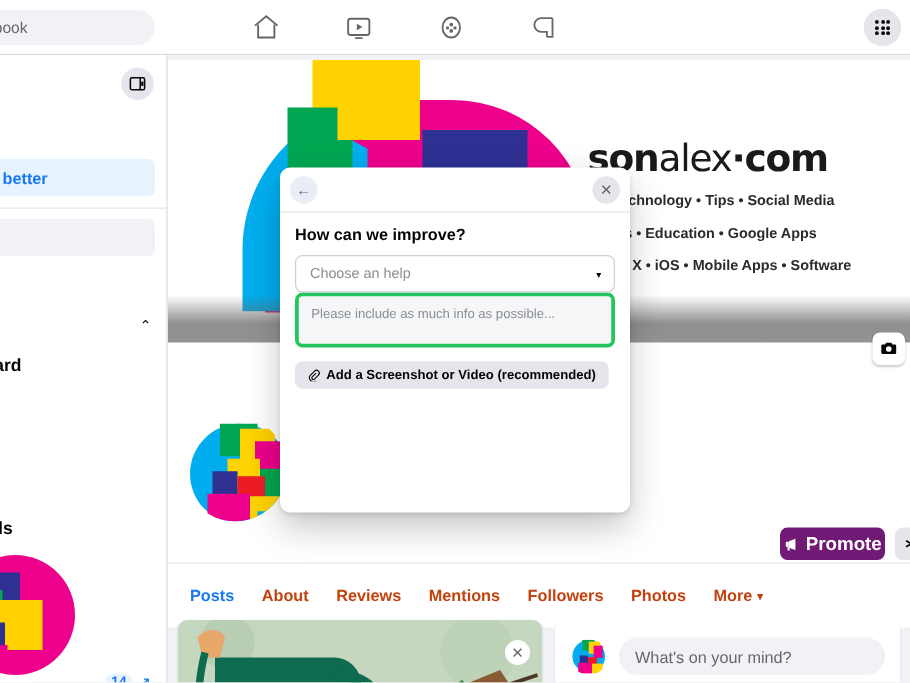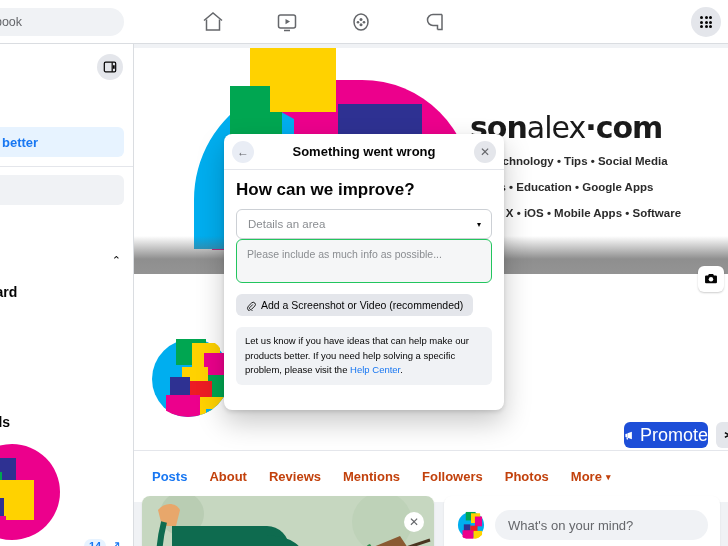--- a/index.html
+++ b/index.html
@@ -109,22 +109,22 @@
     box-shadow: 0 1px 2px rgba(0,0,0,.2); cursor: pointer; z-index: 5;
   }
 
   .profile-header { position: absolute; left: 0; top: 230px; width: 594px; height: 176px; background: #ffffff; }
   .avatar-big {
     position: absolute; left: 8px; top: 55px; width: 92px; height: 92px; border-radius: 50%;
     border: 4px solid #ffffff; overflow: hidden; background: #fff;
   }
   .promote-btn {
     position: absolute; left: 490px; top: 148px; width: 84px; height: 26px;
-    background: #1d4ed8; border-radius: 6px; color: #ffffff;
-    font-size: 18px; font-weight: 400;
+    background: #701a75; border-radius: 6px; color: #ffffff;
+    font-size: 15px; font-weight: 700;
     display: flex; align-items: center; justify-content: center; gap: 5px; cursor: pointer;
   }
   .more-btn {
     position: absolute; left: 582px; top: 148px; width: 26px; height: 26px;
     background: #e4e6eb; border-radius: 6px;
     display: flex; align-items: center; justify-content: center; cursor: pointer;
   }
 
   .tabbar {
     position: absolute; left: 0; top: 406px; width: 594px; height: 52px;
@@ -186,36 +186,36 @@
     display: flex; align-items: center; justify-content: center;
     font-size: 12px; color: #65676b; cursor: pointer;
   }
   .dlg-close {
     position: absolute; right: 8px; top: 7px; width: 22px; height: 22px;
     background: #e4e6eb; border-radius: 50%;
     display: flex; align-items: center; justify-content: center;
     font-size: 12px; color: #65676b; cursor: pointer;
   }
   .dlg-body { padding: 10px 12px 0 12px; }
-  .dlg-q { font-size: 17px; font-weight: 700; color: #050505; margin-bottom: 9px; }
+  .dlg-q { font-size: 13px; font-weight: 700; color: #050505; margin-bottom: 9px; }
   .dlg-select {
     position: relative; height: 30px; border: 1px solid #ccd0d5; border-radius: 6px;
     display: flex; align-items: center; padding: 0 26px 0 11px;
     color: #8a8d91; font-size: 11.5px; cursor: pointer; background: #fff;
   }
   .dlg-select .caret { position: absolute; right: 10px; font-size: 8px; color: #050505; }
   .dlg-label { font-size: 10.5px; font-weight: 700; color: #050505; margin: 9px 0 4px; }
   .dlg-textarea {
-    height: 44px; background: #f5f6f7; border: 1px solid #22c55e; border-radius: 6px;
+    height: 44px; background: #f5f6f7; border: 3px solid #22c55e; border-radius: 6px;
     padding: 8px 10px; color: #8a8d91; font-size: 10.5px; cursor: text;
   }
   .dlg-attach {
-    margin-top: 11px; display: inline-flex; align-items: flex-end; gap: 5px;
+    margin-top: 11px; display: inline-flex; align-items: center; gap: 5px;
     background: #e4e6eb; border-radius: 6px; padding: 5px 10px;
-    font-size: 10.5px; font-weight: 400; color: #050505; cursor: pointer;
+    font-size: 10.5px; font-weight: 700; color: #050505; cursor: pointer;
   }
   .dlg-note {
     margin-top: 11px; background: #f0f2f5; border-radius: 6px;
     padding: 7px 9px; font-size: 9.5px; color: #050505; line-height: 1.55;
   }
   .dlg-note a { color: #1877f2; text-decoration: none; cursor: pointer; }
   .dlg-foot {
     display: flex; justify-content: flex-end; align-items: center; gap: 8px;
     padding: 9px 12px 0 0;
   }
@@ -460,41 +460,37 @@
         </div>
 
       </div>
     </div>
 
   </div>
 
   <div class="dlg-shadow">
     <div class="dlg-head">
       <div class="dlg-back">←</div>
-      <div class="dlg-title">Something went wrong</div>
       <div class="dlg-close">✕</div>
     </div>
     <div class="dlg-body">
       <div class="dlg-q">How can we improve?</div>
       <div class="dlg-select">
-        <span>Details an area</span>
+        <span>Choose an help</span>
         <span class="caret">▾</span>
       </div>
       <div class="dlg-textarea">
         <span>Please include as much info as possible...</span>
       </div>
       <div class="dlg-attach">
         <svg width="10" height="10" viewBox="0 0 16 16" fill="none" stroke="#050505" stroke-width="1.4">
           <path d="M11 5.5 6 10.5a2 2 0 0 0 2.8 2.8l5.2-5.2a3.5 3.5 0 0 0-5-5L3.5 8.5a5 5 0 0 0 7 7"></path>
         </svg>
         <span>Add a Screenshot or Video (recommended)</span>
       </div>
-      <div class="dlg-note">
-        <span>Let us know if you have ideas that can help make our products better. If you need help solving a specific problem, please visit the </span><a>Help Center</a><span>.</span>
-      </div>
       <div class="dlg-foot">
         
         
       </div>
     </div>
   </div>
 
 </div>
 
 </body></html>

